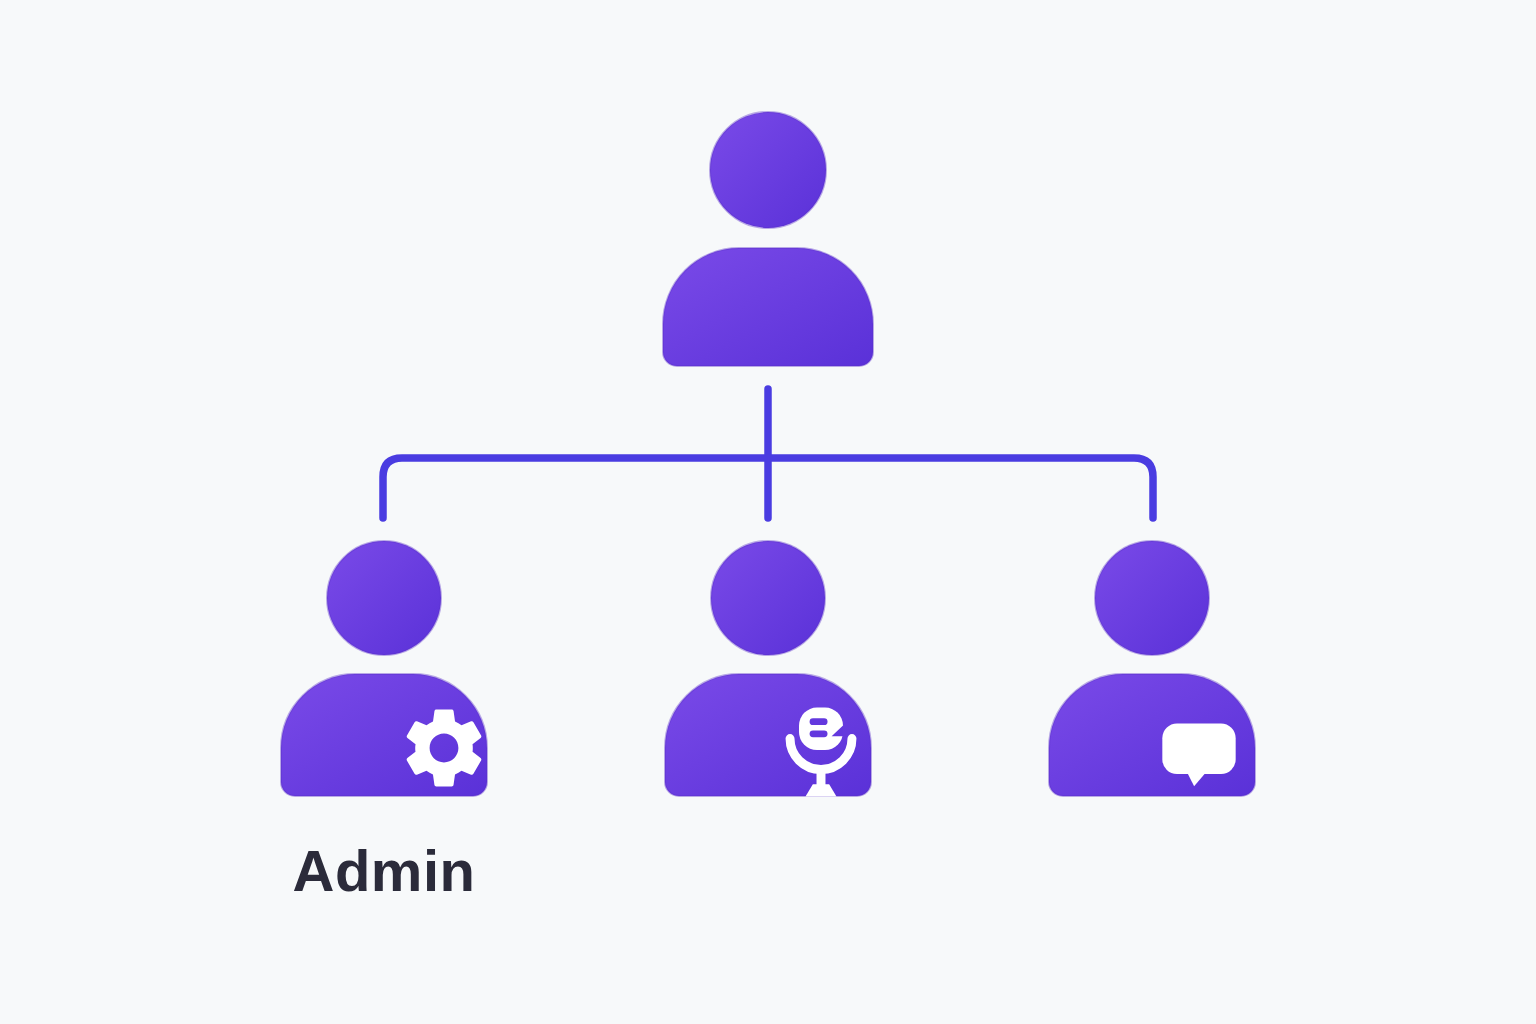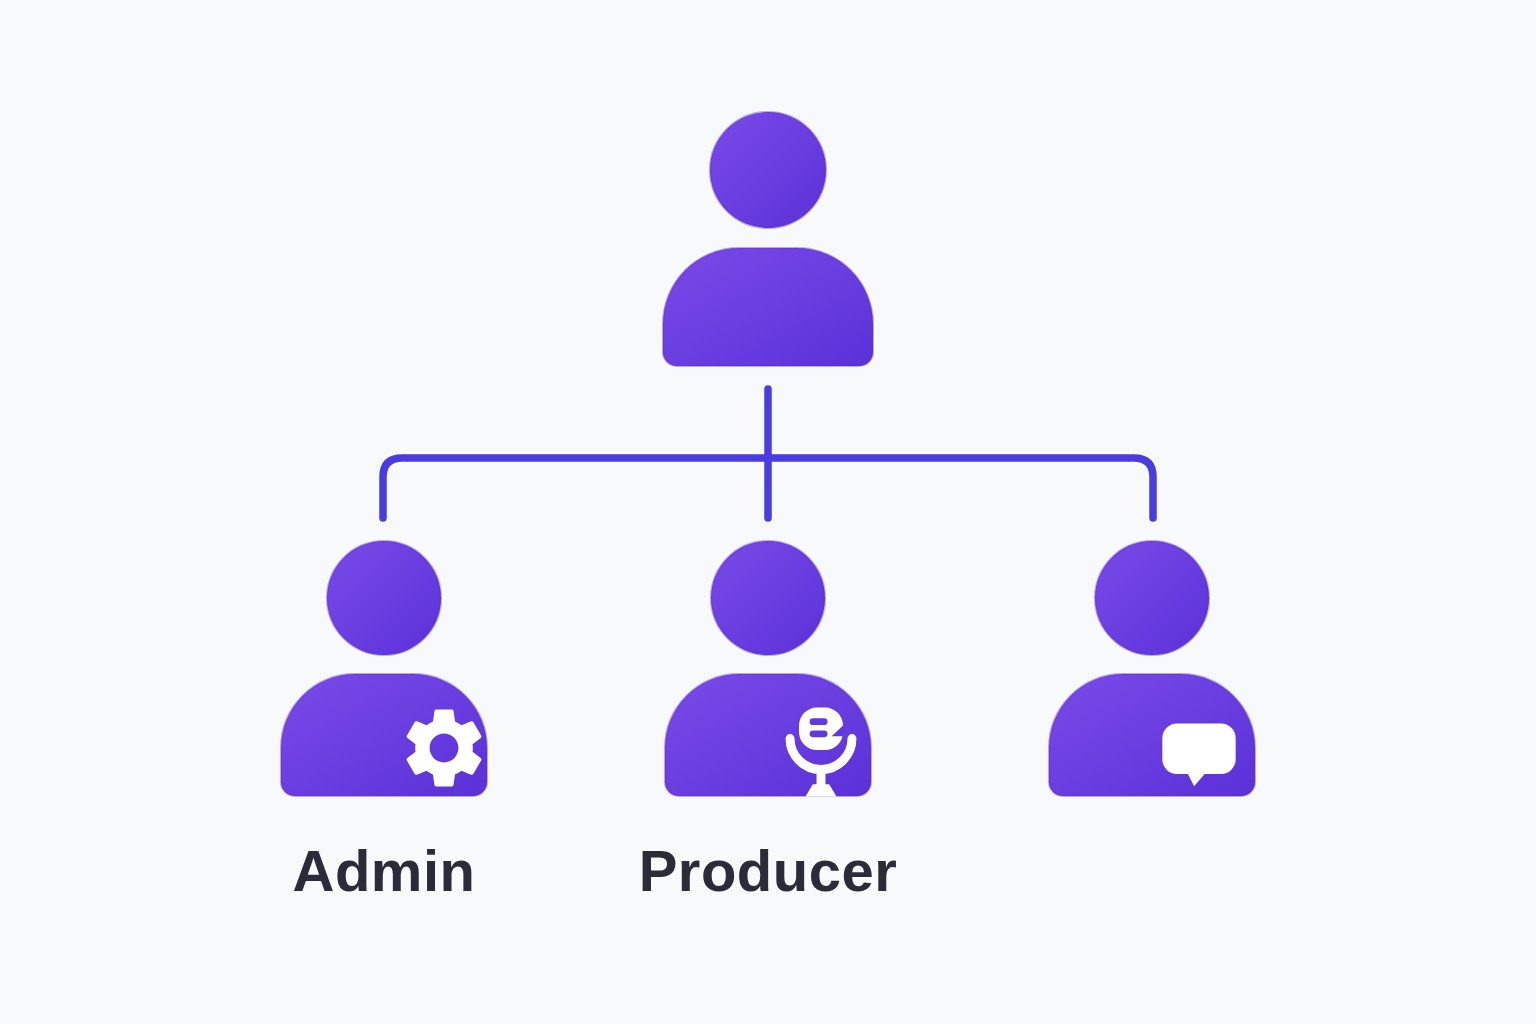--- a/index.html
+++ b/index.html
@@ -87,15 +87,14 @@
       <path d="M1049 748 A74 74 0 0 1 1123 674 L1181 674 A74 74 0 0 1 1255 748 L1255 782 A14 14 0 0 1 1241 796 L1063 796 A14 14 0 0 1 1049 782 Z"></path>
     </g>
 
     <g transform="translate(1199 752) scale(1.63) translate(-24 -19)">
       <rect x="1.5" y="1.5" width="45" height="31" rx="9" fill="#ffffff"></rect>
       <polygon points="16,30 21,40 29.5,30" fill="#ffffff"></polygon>
     </g>
   </svg>
 
   <div class="role-label label-admin">Admin</div>
-  <div class="role-label label-producer">Producer</div>
 
 </div>
 
 </body></html>

